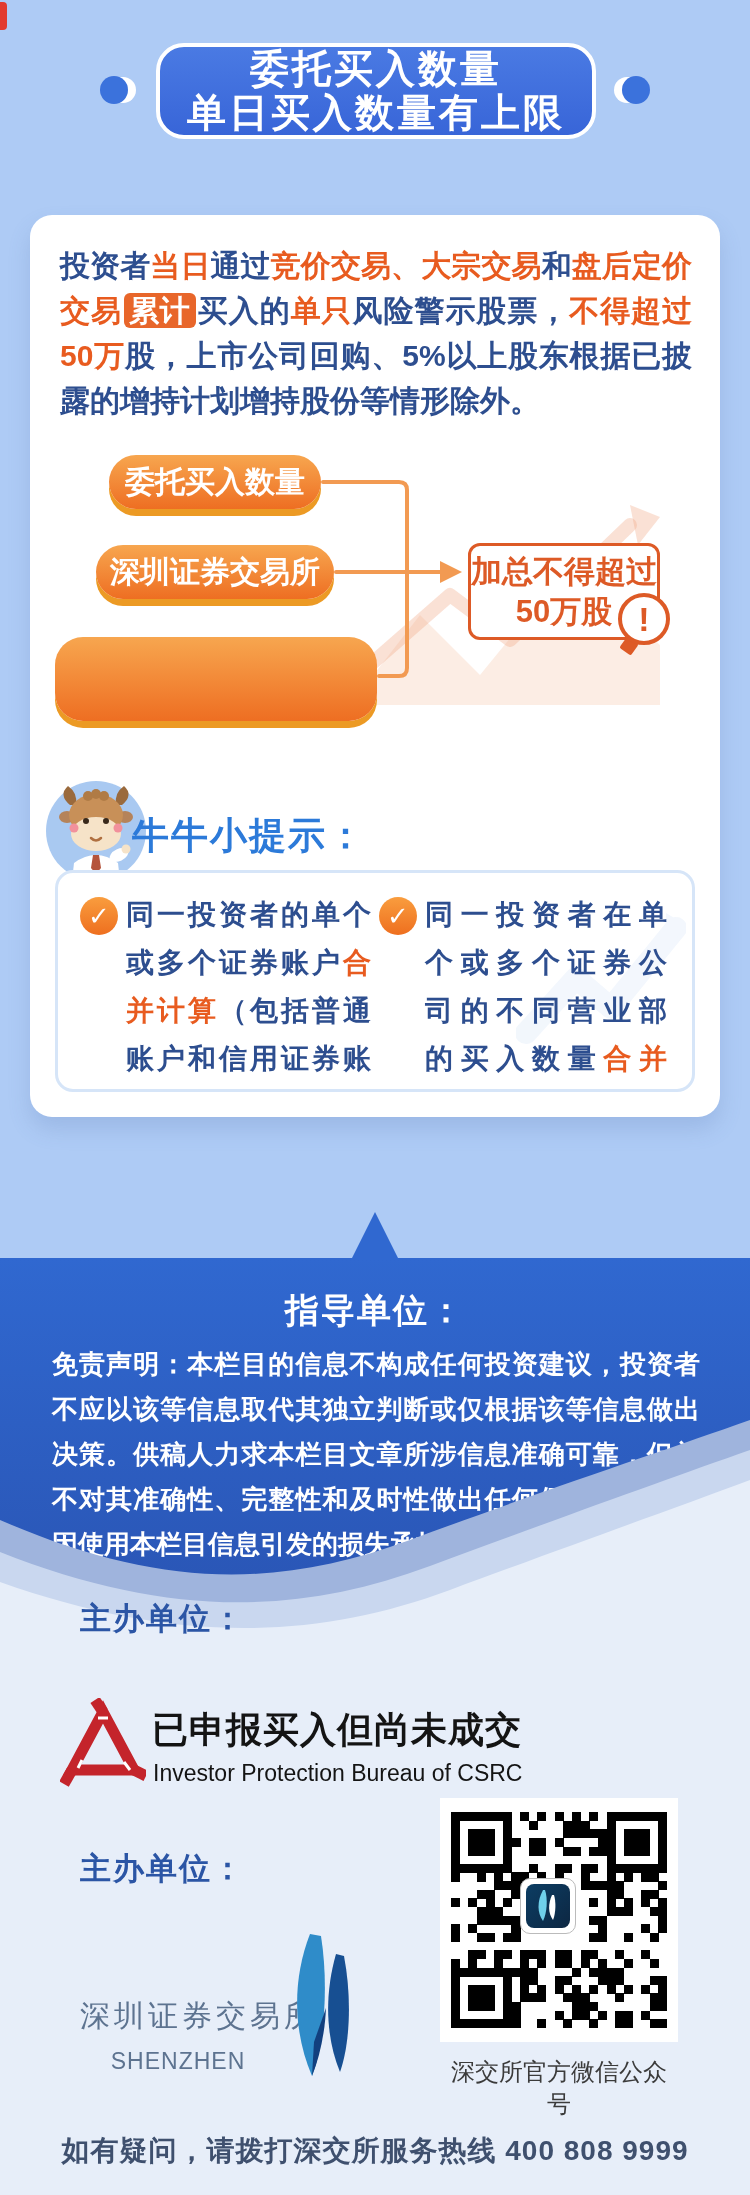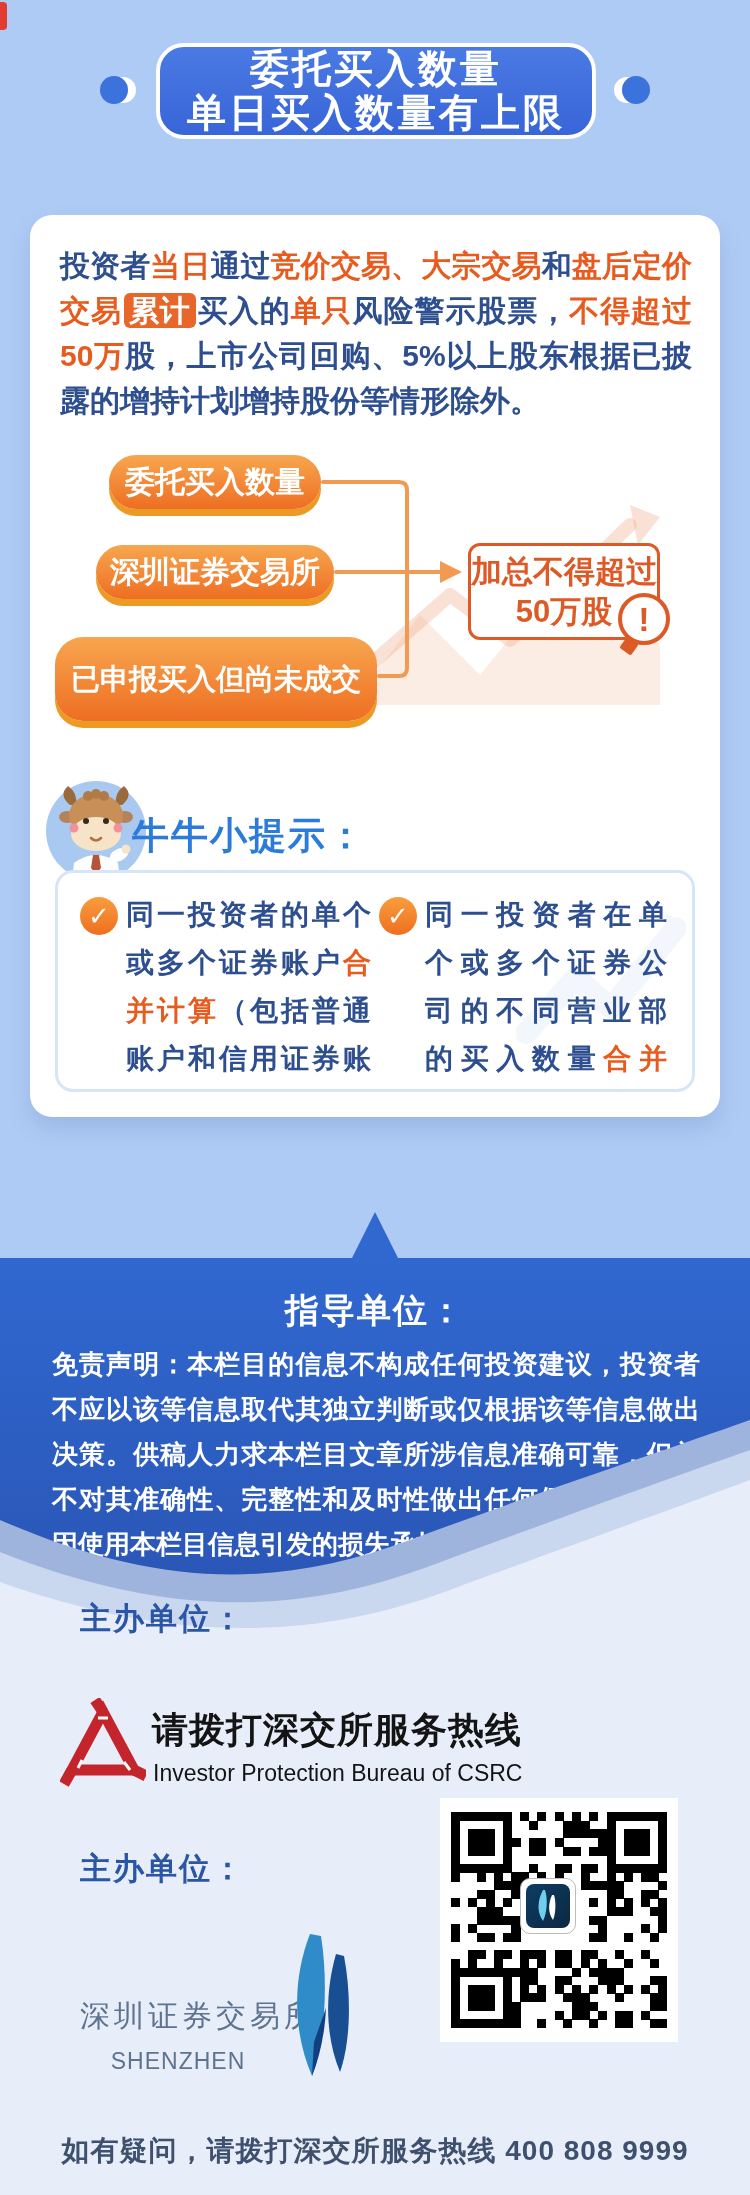--- a/index.html
+++ b/index.html
@@ -130,21 +130,20 @@
       <polygon points="410,346 432,357 410,368" fill="#f29a52"></polygon>
     </svg>
 
     <div class="pill pill1">
       <span>委托买入数量</span>
     </div>
     <div class="pill pill2">
       <span>深圳证券交易所</span>
     </div>
     <div class="pill pill3">
-      <span>已申报买入但尚未成交</span>
     </div>
 
     <div class="result-box">
       <span>加总不得超过</span>
       <span>50万股</span>
     </div>
     <div class="warn-tail"></div>
     <div class="warn-badge">
       <span>!</span>
     </div>
@@ -207,21 +206,21 @@
 
   <svg class="csrc-logo" width="86" height="104" viewBox="0 0 86 104">
     <path d="M43,14 L74,72 L12,72 Z" fill="none" stroke="#c4242b" stroke-width="11" stroke-linejoin="miter"></path>
     <line x1="43" y1="14" x2="35" y2="2" stroke="#c4242b" stroke-width="11"></line>
     <line x1="74" y1="72" x2="86" y2="78" stroke="#c4242b" stroke-width="11"></line>
     <line x1="12" y1="72" x2="4" y2="86" stroke="#c4242b" stroke-width="11"></line>
     <line x1="38" y1="20" x2="48" y2="20" stroke="#ffffff" stroke-width="3"></line>
     <line x1="64" y1="64" x2="70" y2="72" stroke="#ffffff" stroke-width="3"></line>
     <line x1="18" y1="70" x2="22" y2="62" stroke="#ffffff" stroke-width="3"></line>
   </svg>
-  <div class="csrc-cn">请拨打深交所服务热线</div>
+  <div class="csrc-cn">已申报买入但尚未成交</div>
   <div class="csrc-en">Investor Protection Bureau of CSRC</div>
 
   <div class="unit-label host-label">主办单位：</div>
 
   <div class="szse-cn">深圳证券交易所</div>
   <div class="szse-en1">SHENZHEN</div>
   <svg class="szse-logo" width="74" height="158" viewBox="0 0 74 158">
     <path d="M22,6 C4,52 5,104 24,148 C36,118 41,58 33,8 Z" fill="#2f8cc9"></path>
     <path d="M24,148 C32,128 37,104 38,80 L26,114 Z" fill="#123f7e"></path>
     <path d="M48,26 C36,68 38,110 52,144 C62,116 64,70 56,28 Z" fill="#174f92"></path>
@@ -528,15 +527,16 @@
       </div>
     <div class="qr-logo">
       <div class="qr-logo-inner">
         <svg width="26" height="34" viewBox="0 0 26 34">
           <path d="M8,1 C2,12 2,24 8,32 C12,24 13,10 10,1 Z" fill="#6fd0ea"></path>
           <path d="M17,6 C13,15 13,24 18,31 C21,24 21,12 19,6 Z" fill="#ffffff"></path>
         </svg>
       </div>
     </div>
   </div>
+  <div class="qr-caption">深交所官方微信公众号</div>
 
   <div class="hotline">如有疑问，请拨打深交所服务热线 400 808 9999</div>
 </div>
 
 </body></html>

